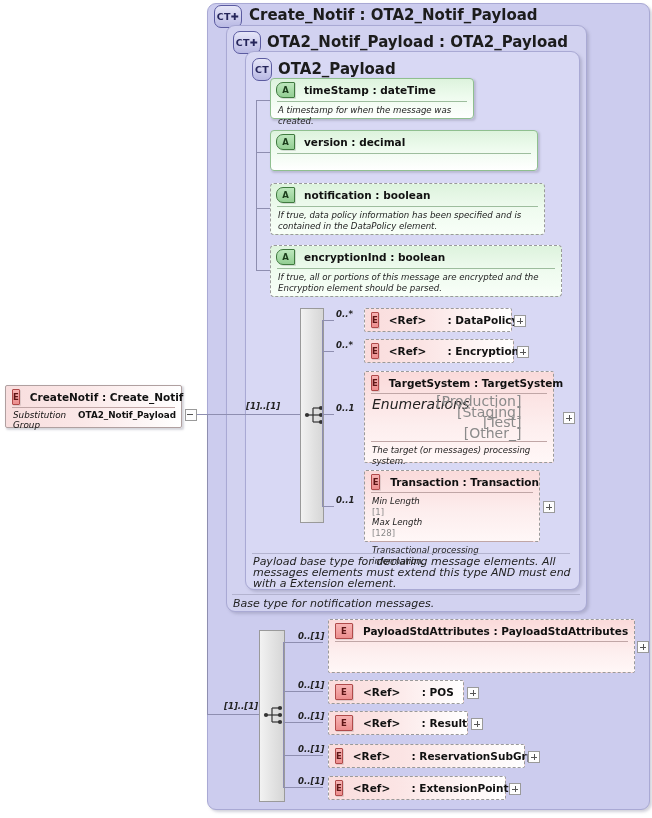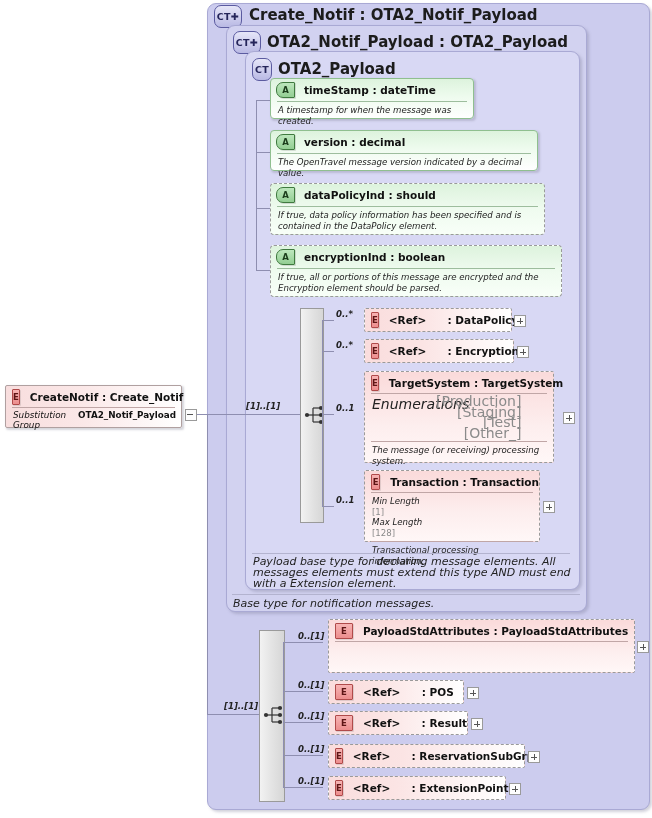--- a/index.html
+++ b/index.html
@@ -116,27 +116,26 @@
   <div class="attr-sep"></div>
   <div class="attr-doc">A timestamp for when the message was created.</div>
 </div>
 
 <div class="attr-box" style="left:270px;top:130px;width:268px;height:41px;box-shadow:1.5px 1.5px 2px rgba(120,120,140,.3);">
   <div class="attr-head">
     <div class="attr-icon">A</div>
     <div class="attr-name">version    : decimal</div>
   </div>
   <div class="attr-sep"></div>
-  <div class="attr-doc">The OpenTravel message version indicated by a decimal value.</div>
 </div>
 
 <div class="attr-box dashed" style="left:270px;top:183px;width:275px;height:52px;">
   <div class="attr-head">
     <div class="attr-icon">A</div>
-    <div class="attr-name">dataPolicyInd : should</div>
+    <div class="attr-name">notification : boolean</div>
   </div>
   <div class="attr-sep"></div>
   <div class="attr-doc">If true, data policy information has been specified and is contained in the DataPolicy element.</div>
 </div>
 
 <div class="attr-box dashed" style="left:270px;top:245px;width:292px;height:52px;">
   <div class="attr-head">
     <div class="attr-icon">A</div>
     <div class="attr-name">encryptionInd : boolean</div>
   </div>
@@ -204,21 +203,21 @@
   <div class="enum-block">
     <div class="enum-lbl">Enumerations</div>
     <div class="enum-vals">
       <div>[Production]</div>
       <div>[Staging]</div>
       <div>[Test]</div>
       <div>[Other_]</div>
     </div>
   </div>
   <div class="el-sep"></div>
-  <div class="el-doc">The message (or receiving) processing system.</div>
+  <div class="el-doc">The target (or messages) processing system.</div>
 </div>
 <div class="plus-box" style="left:563px;top:412px;"></div>
 
 <div class="el-box flat" style="left:364px;top:470px;width:176px;height:72px;">
   <div class="el-head">
     <div class="el-icon">E</div>
     <div class="el-name">Transaction : Transaction</div>
   </div>
   <div class="el-sep"></div>
   <div style="padding:3px 0 3px 0;">

